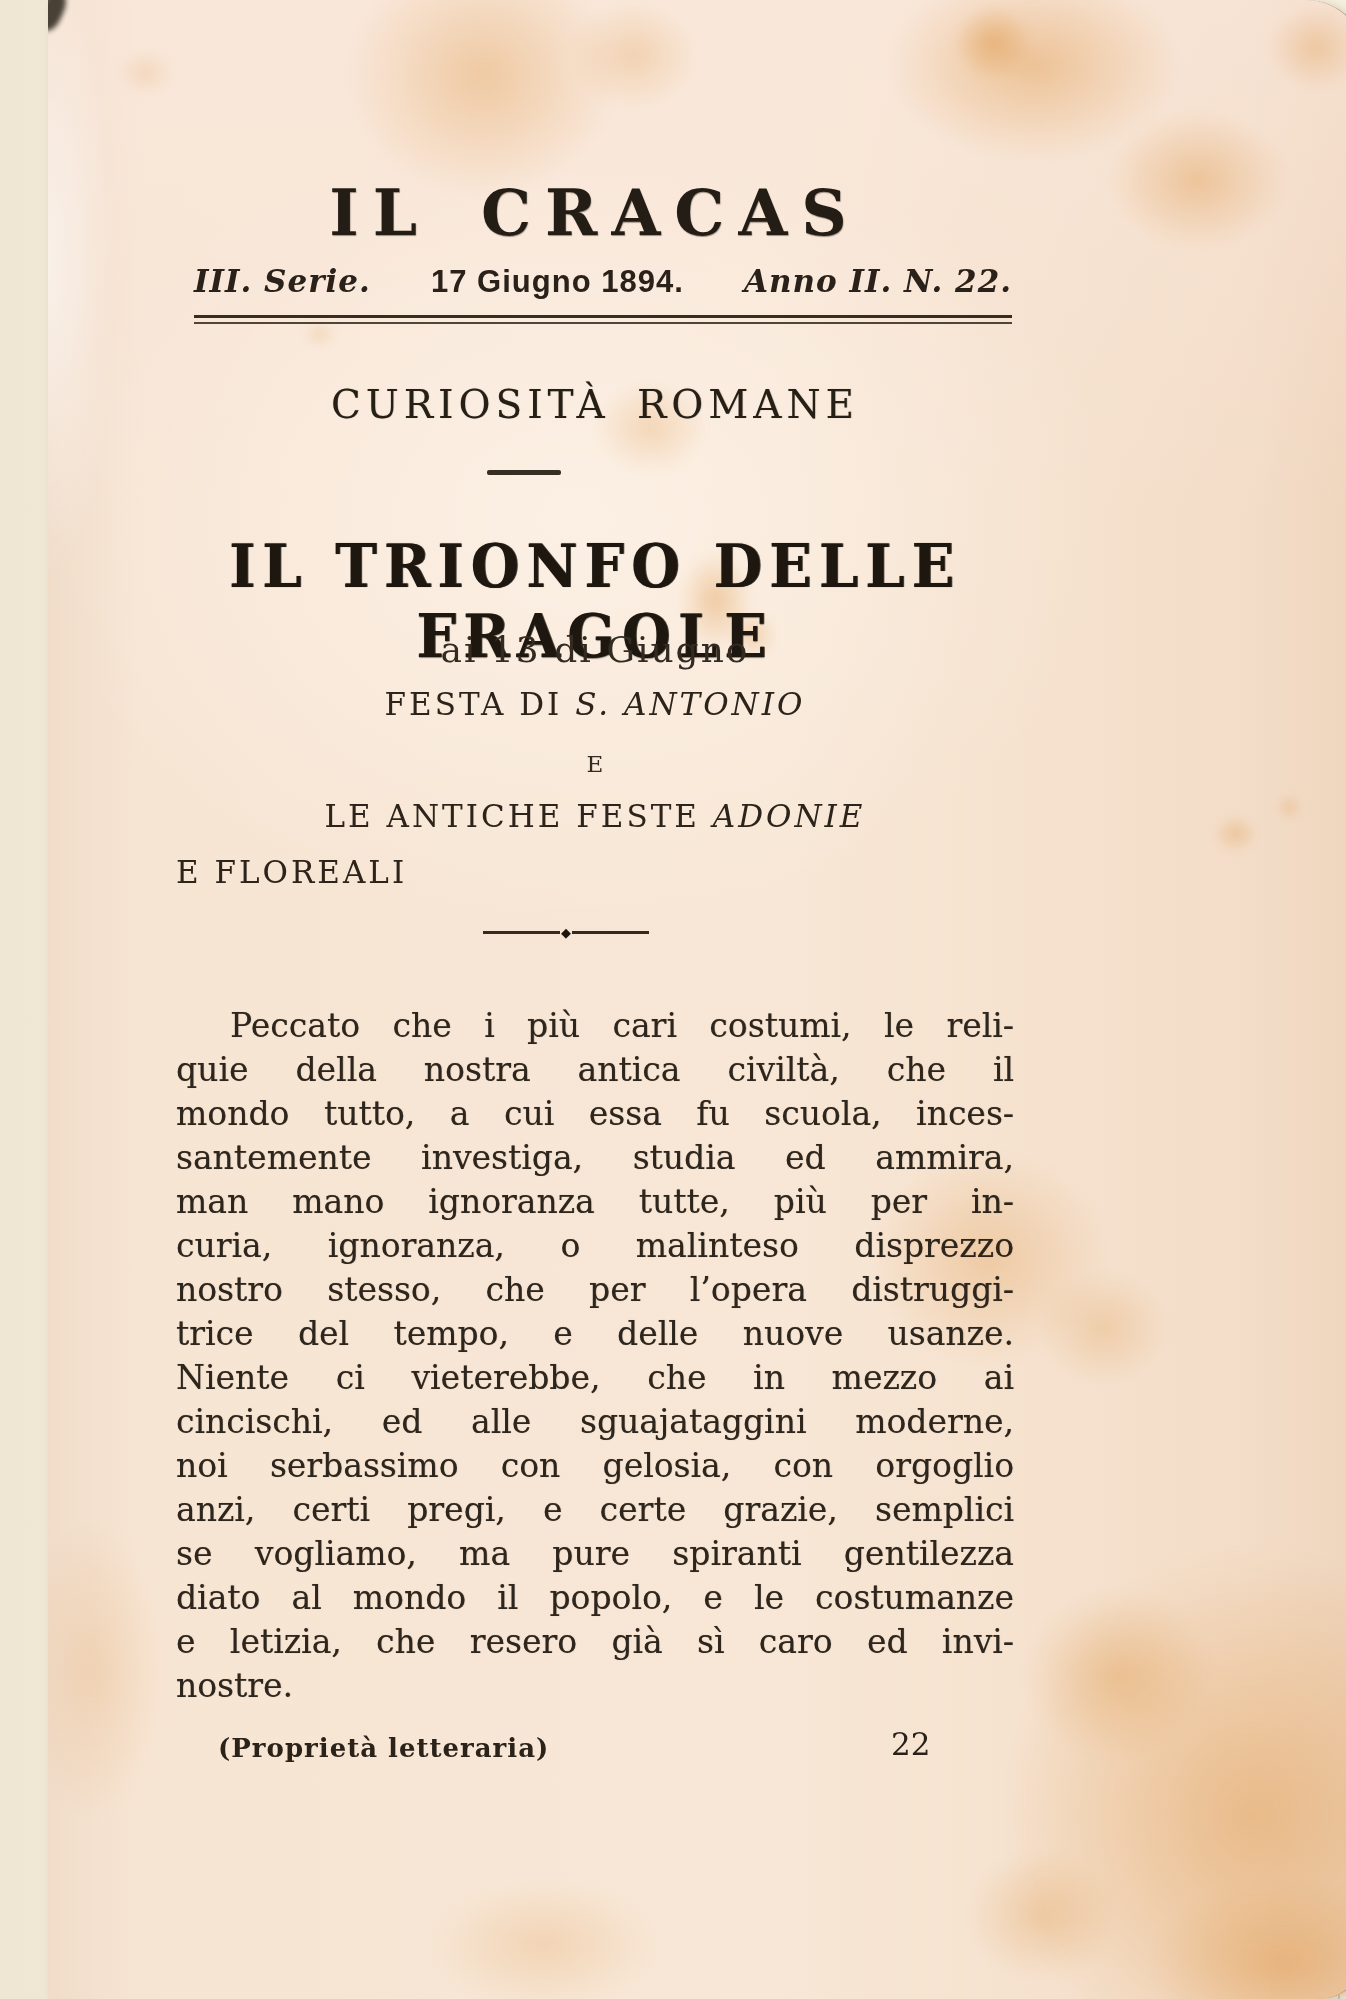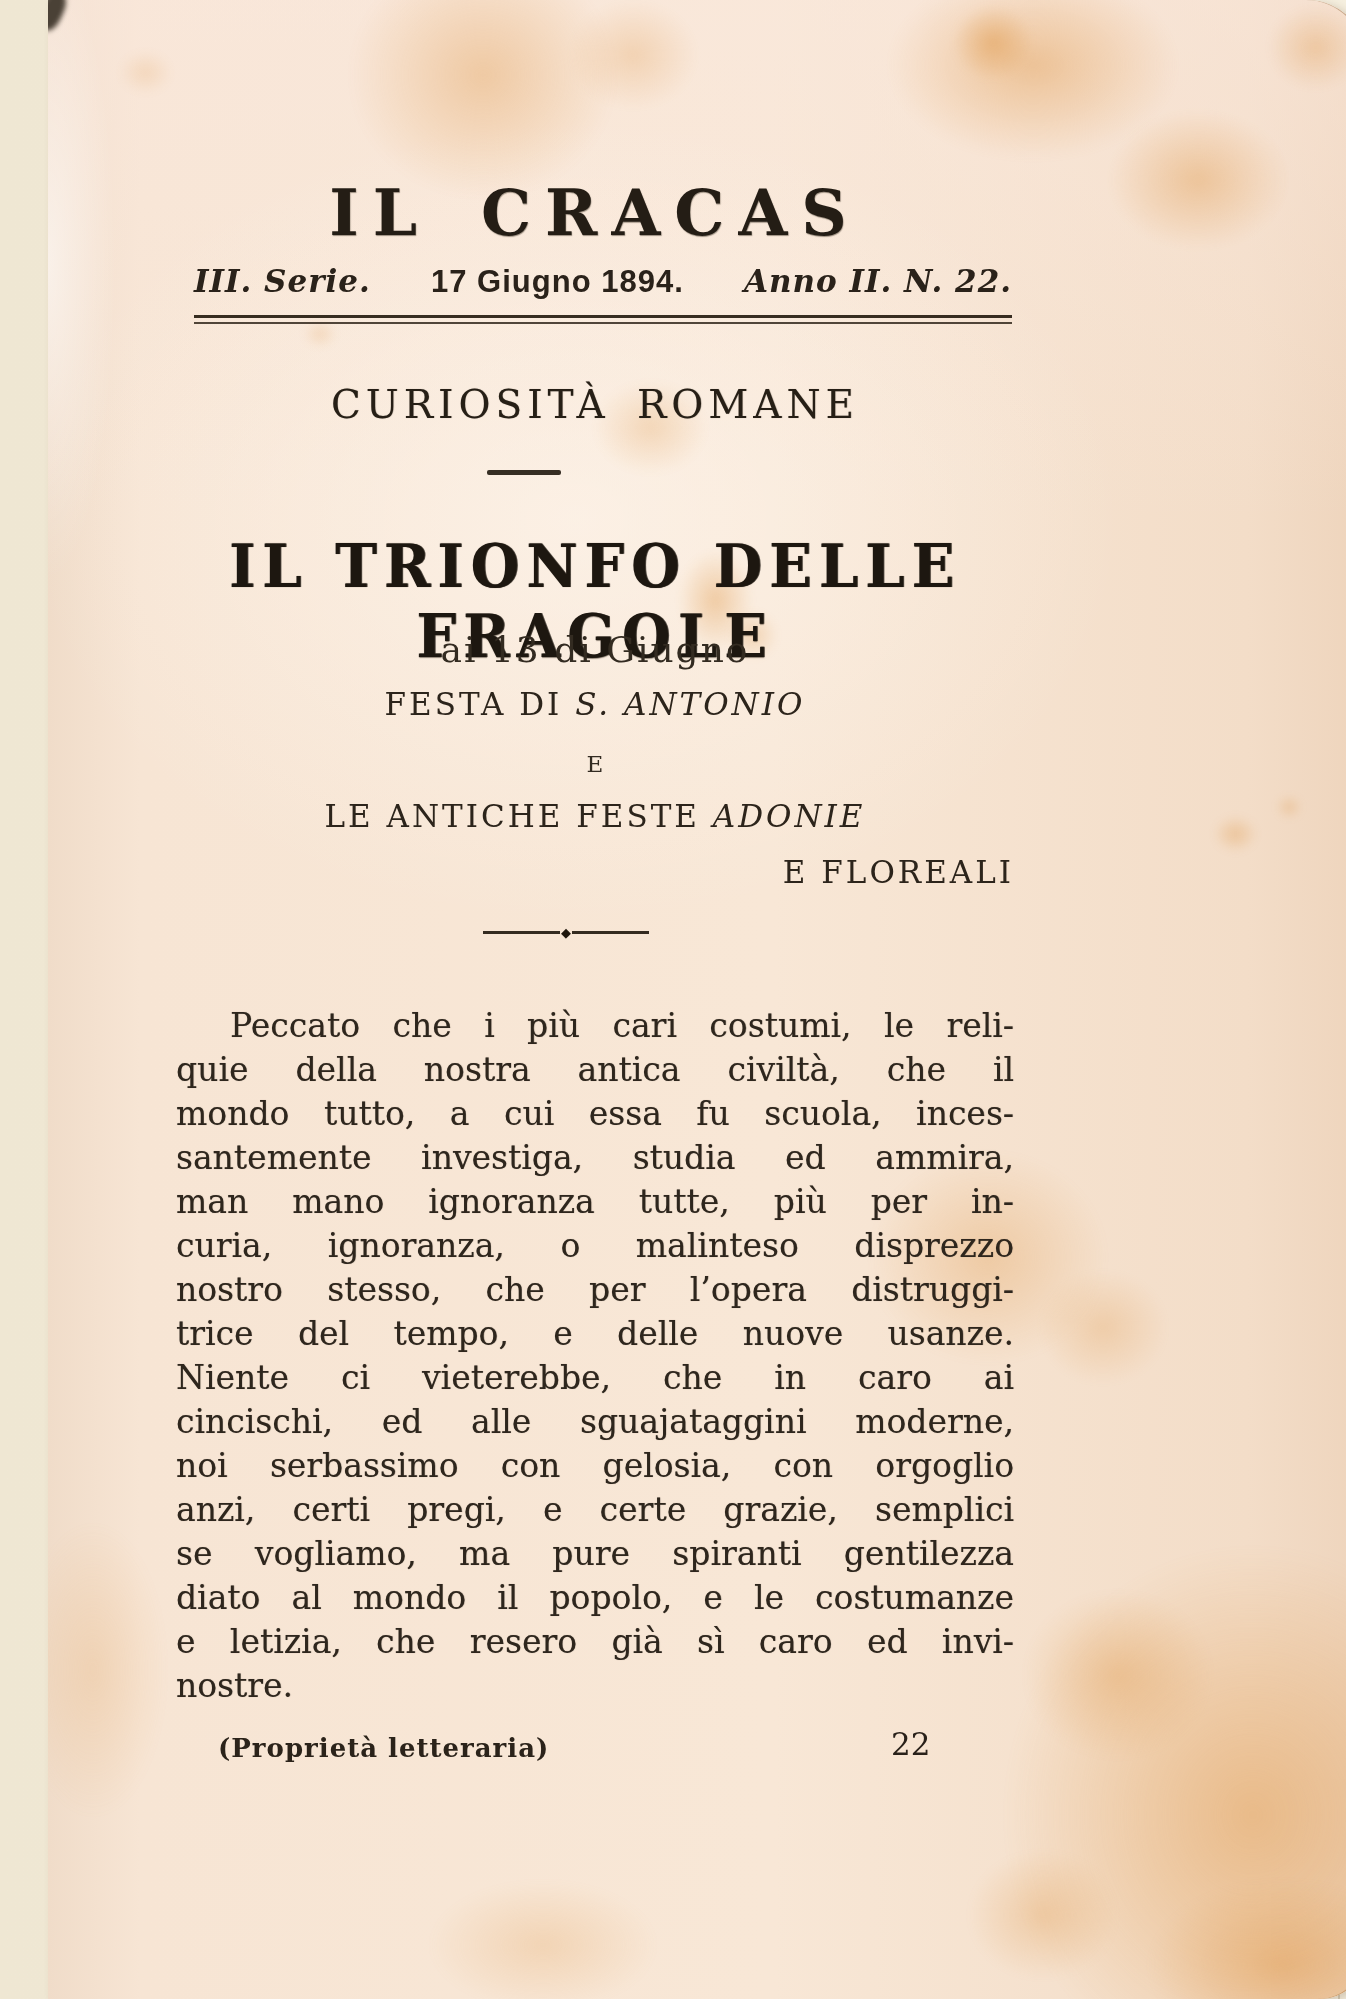--- a/index.html
+++ b/index.html
@@ -62,21 +62,21 @@
     top:530px;left:128px;width:838px;text-align:center;
     font-weight:700;font-size:56px;letter-spacing:7px;color:#1d1710;
     transform:scaleY(1.07);transform-origin:center top;
     text-shadow:1px 0 0 rgba(29,23,16,.7), .5px .5px 1px rgba(40,30,18,.5);
   }
   .sub-date{top:629px;left:128px;width:838px;text-align:center;font-size:36px;letter-spacing:2px;color:#332b21;}
   .sub-festa{top:686px;left:128px;width:838px;text-align:center;font-size:31px;letter-spacing:3px;color:#2c241b;}
   .sub-festa .em, .sub-feste .em{font-style:italic;}
   .conjunction{top:751px;left:128px;width:838px;text-align:center;font-size:23px;color:#332b21;}
   .sub-feste{top:798px;left:128px;width:838px;text-align:center;font-size:31px;letter-spacing:3px;color:#2c241b;}
-  .sub-floreali{top:854px;left:128px;width:838px;text-align:right;font-size:31px;letter-spacing:3px;color:#2c241b;}
+  .sub-floreali{top:854px;left:128px;width:838px;text-align:left;font-size:31px;letter-spacing:3px;color:#2c241b;}
   .ornament{
     top:926px;left:435px;width:166px;display:flex;align-items:center;justify-content:center;
   }
   .ornament .bar{flex:1;height:3px;background:rgba(30,22,12,.9);}
   .ornament .diamond{font-family:"DejaVu Sans",sans-serif;font-size:13px;line-height:13px;margin:0 1px;color:#1e160c;}
   .body-block{top:1004px;left:128px;width:838px;font-size:33px;line-height:44px;color:#2e261d;
     text-shadow:.3px .3px .7px rgba(46,38,29,.45);word-spacing:3px;}
   .body-line{text-align:justify;text-align-last:justify;}
   .body-line.first{text-indent:54px;}
   .body-line.last{text-align-last:left;}
@@ -158,21 +158,21 @@
 
     <div class="abs body-block">
       <div class="body-line first">Peccato che i più cari costumi, le reli-</div>
       <div class="body-line">quie della nostra antica civiltà, che il</div>
       <div class="body-line">mondo tutto, a cui essa fu scuola, inces-</div>
       <div class="body-line">santemente investiga, studia ed ammira,</div>
       <div class="body-line">man mano ignoranza tutte, più per in-</div>
       <div class="body-line">curia, ignoranza, o malinteso disprezzo</div>
       <div class="body-line">nostro stesso, che per l’opera distruggi-</div>
       <div class="body-line">trice del tempo, e delle nuove usanze.</div>
-      <div class="body-line">Niente ci vieterebbe, che in caro ai</div>
+      <div class="body-line">Niente ci vieterebbe, che in mezzo ai</div>
       <div class="body-line">cincischi, ed alle sguajataggini moderne,</div>
       <div class="body-line">noi serbassimo con gelosia, con orgoglio</div>
       <div class="body-line">anzi, certi pregi, e certe grazie, semplici</div>
       <div class="body-line">se vogliamo, ma pure spiranti gentilezza</div>
       <div class="body-line">diato al mondo il popolo, e le costumanze</div>
       <div class="body-line">e letizia, che resero già sì caro ed invi-</div>
       <div class="body-line last">nostre.</div>
     </div>
 
     <div class="abs footer-copyright">(Proprietà letteraria)</div>

